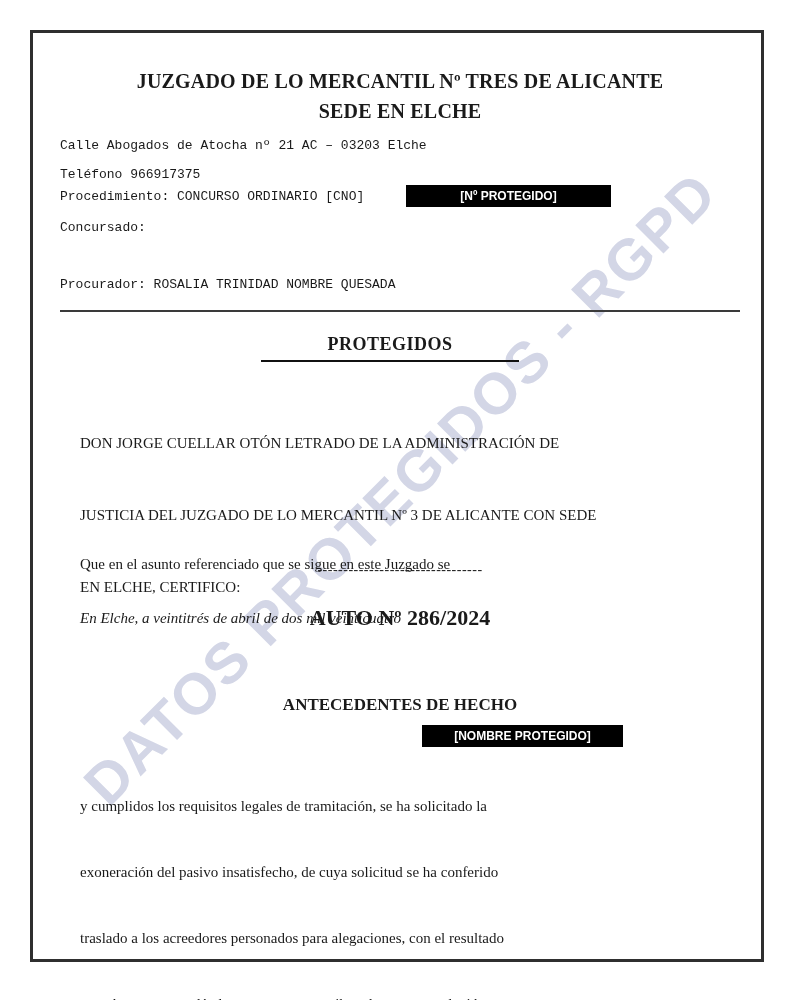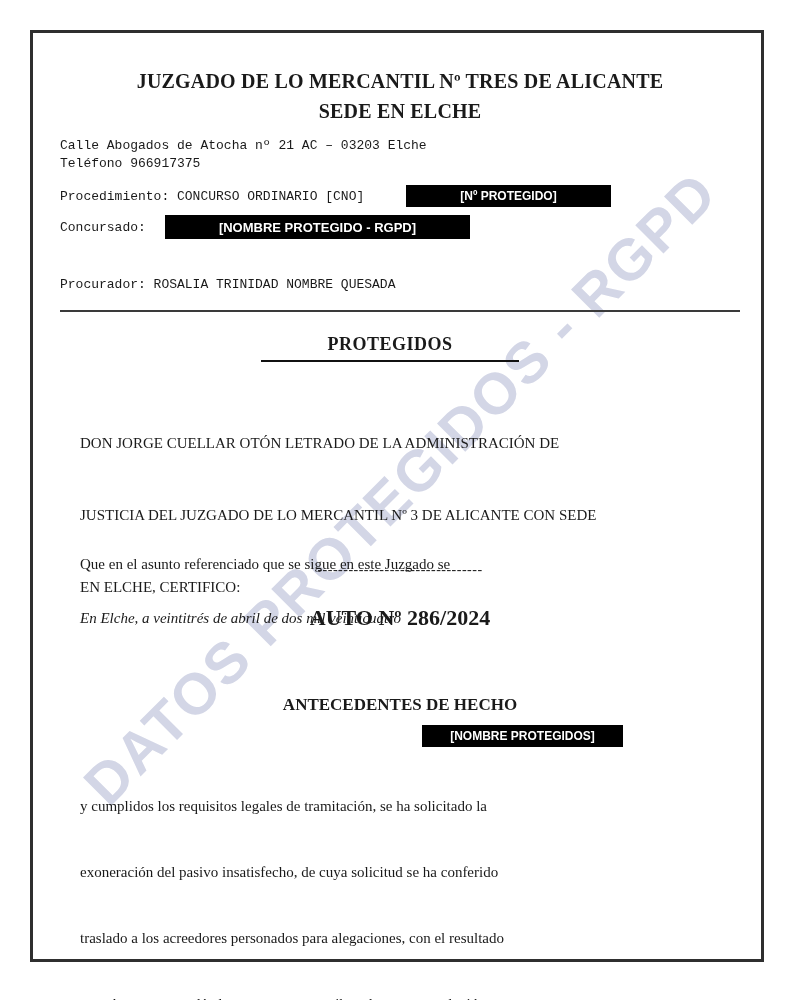--- a/index.html
+++ b/index.html
@@ -80,27 +80,26 @@
   <div class="border-box"></div>
 
   <div class="watermark">DATOS PROTEGIDOS - RGPD</div>
 
   <div class="content">
 
     <div class="abs centered court-title" style="top:58px;">JUZGADO DE LO MERCANTIL Nº TRES DE ALICANTE</div>
     <div class="abs centered court-title" style="top:88px;">SEDE EN ELCHE</div>
 
     <div class="abs mono" style="top:138px;">Calle Abogados de Atocha nº 21 AC – 03203 Elche</div>
-    <div class="abs mono" style="top:156px;">Teléfono 966917375</div>
+    <div class="abs mono" style="top:167px;">Teléfono 966917375</div>
 
     <div class="abs mono" style="top:189px;">Procedimiento: CONCURSO ORDINARIO [CNO]</div>
     <div class="abs redaction" style="left:406px;top:185px;width:205px;height:22px;">[Nº PROTEGIDO]</div>
 
     <div class="abs mono" style="top:220px;">Concursado:</div>
-    <div class="abs redaction" style="left:165px;top:215px;width:305px;height:24px;font-size:13px;">[NOMBRE PROTEGIDO - RGPD]</div>
 
     <div class="abs mono" style="top:277px;">Procurador: ROSALIA TRINIDAD NOMBRE QUESADA</div>
 
     <div class="abs rule" style="top:310px;"></div>
 
     <div class="abs testimonio-wrap" style="top:334px;">
       <span class="testimonio-title">PROTEGIDOS</span>
     </div>
 
     <div class="abs para" style="top:383px;">
@@ -114,21 +113,21 @@
     </div>
 
     <div class="abs centered dash-sep" style="top:550px;">--------------------------------</div>
 
     <div class="abs centered auto-title" style="top:593px;">AUTO Nº 286/2024</div>
 
     <div class="abs para" style="top:606px;font-style:italic;">En Elche, a veintitrés de abril de dos mil veinticuatro</div>
 
     <div class="abs centered section-title" style="top:683px;">ANTECEDENTES DE HECHO</div>
 
-    <div class="abs redaction" style="left:422px;top:725px;width:201px;height:22px;">[NOMBRE PROTEGIDOS]</div>
+    <div class="abs redaction" style="left:422px;top:725px;width:201px;height:22px;">[NOMBRE PROTEGIDO]</div>
 
     <div class="abs para para-tight" style="top:751px;">
       <div>y cumplidos los requisitos legales de tramitación, se ha solicitado la</div>
       <div>exoneración del pasivo insatisfecho, de cuya solicitud se ha conferido</div>
       <div>traslado a los acreedores personados para alegaciones, con el resultado</div>
       <div>que obra en autos, dándose cuenta a este tribunal para su resolución.</div>
     </div>
 
   </div>
 </div>

